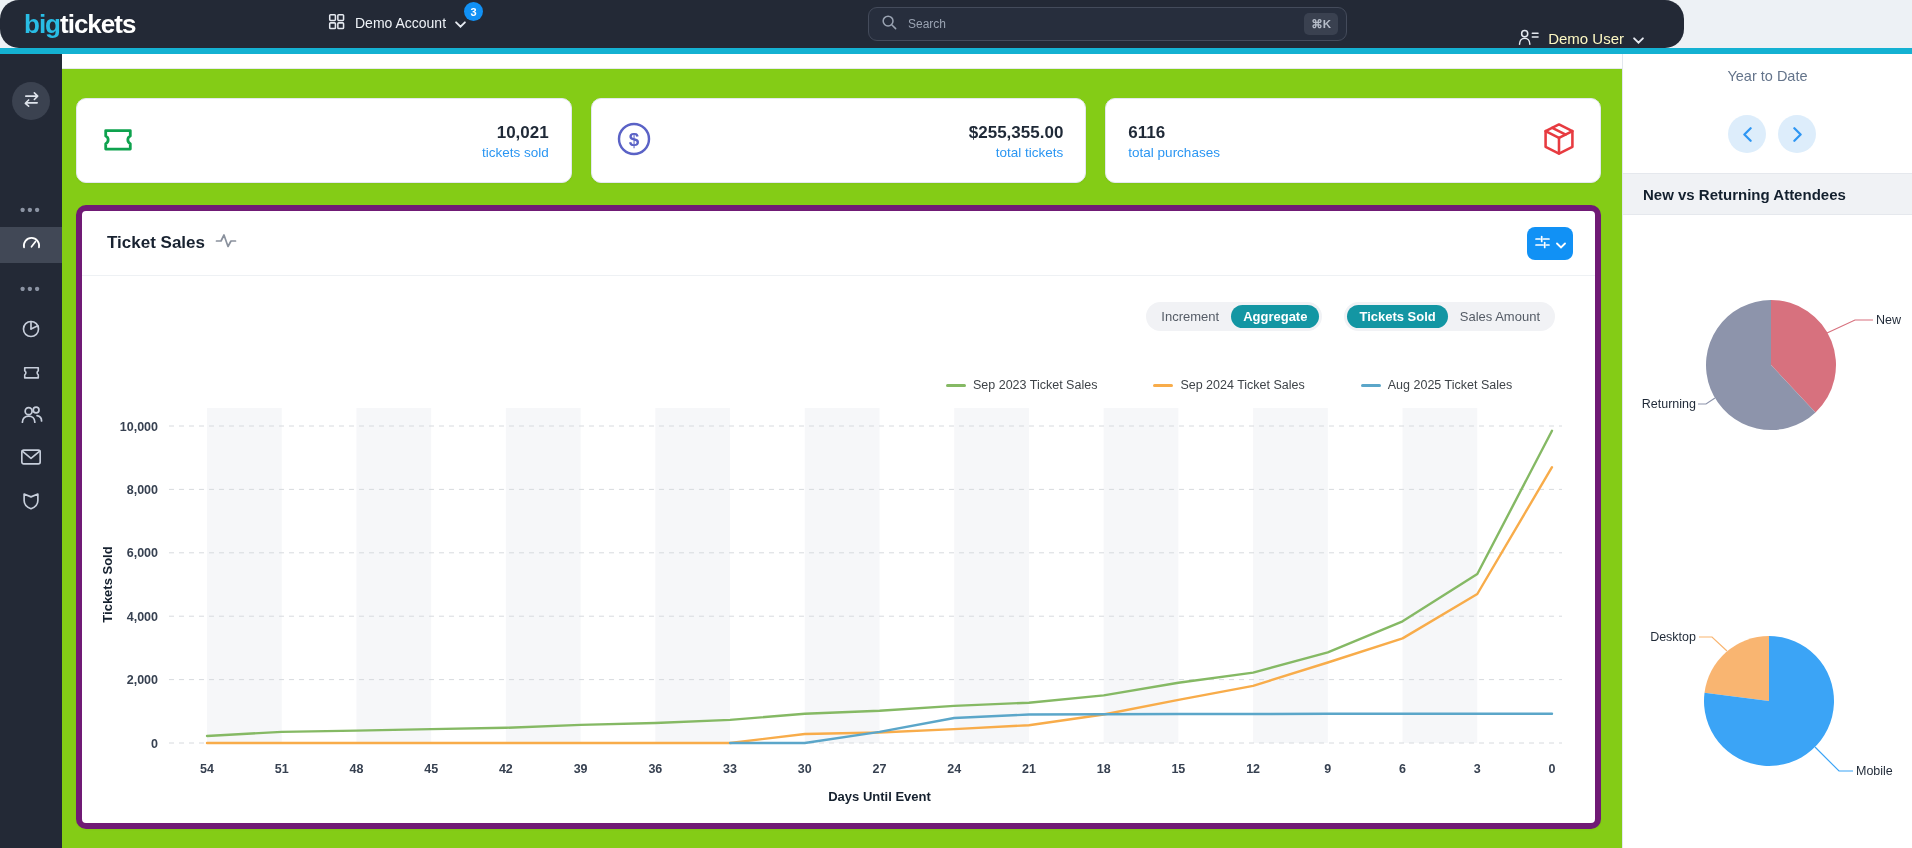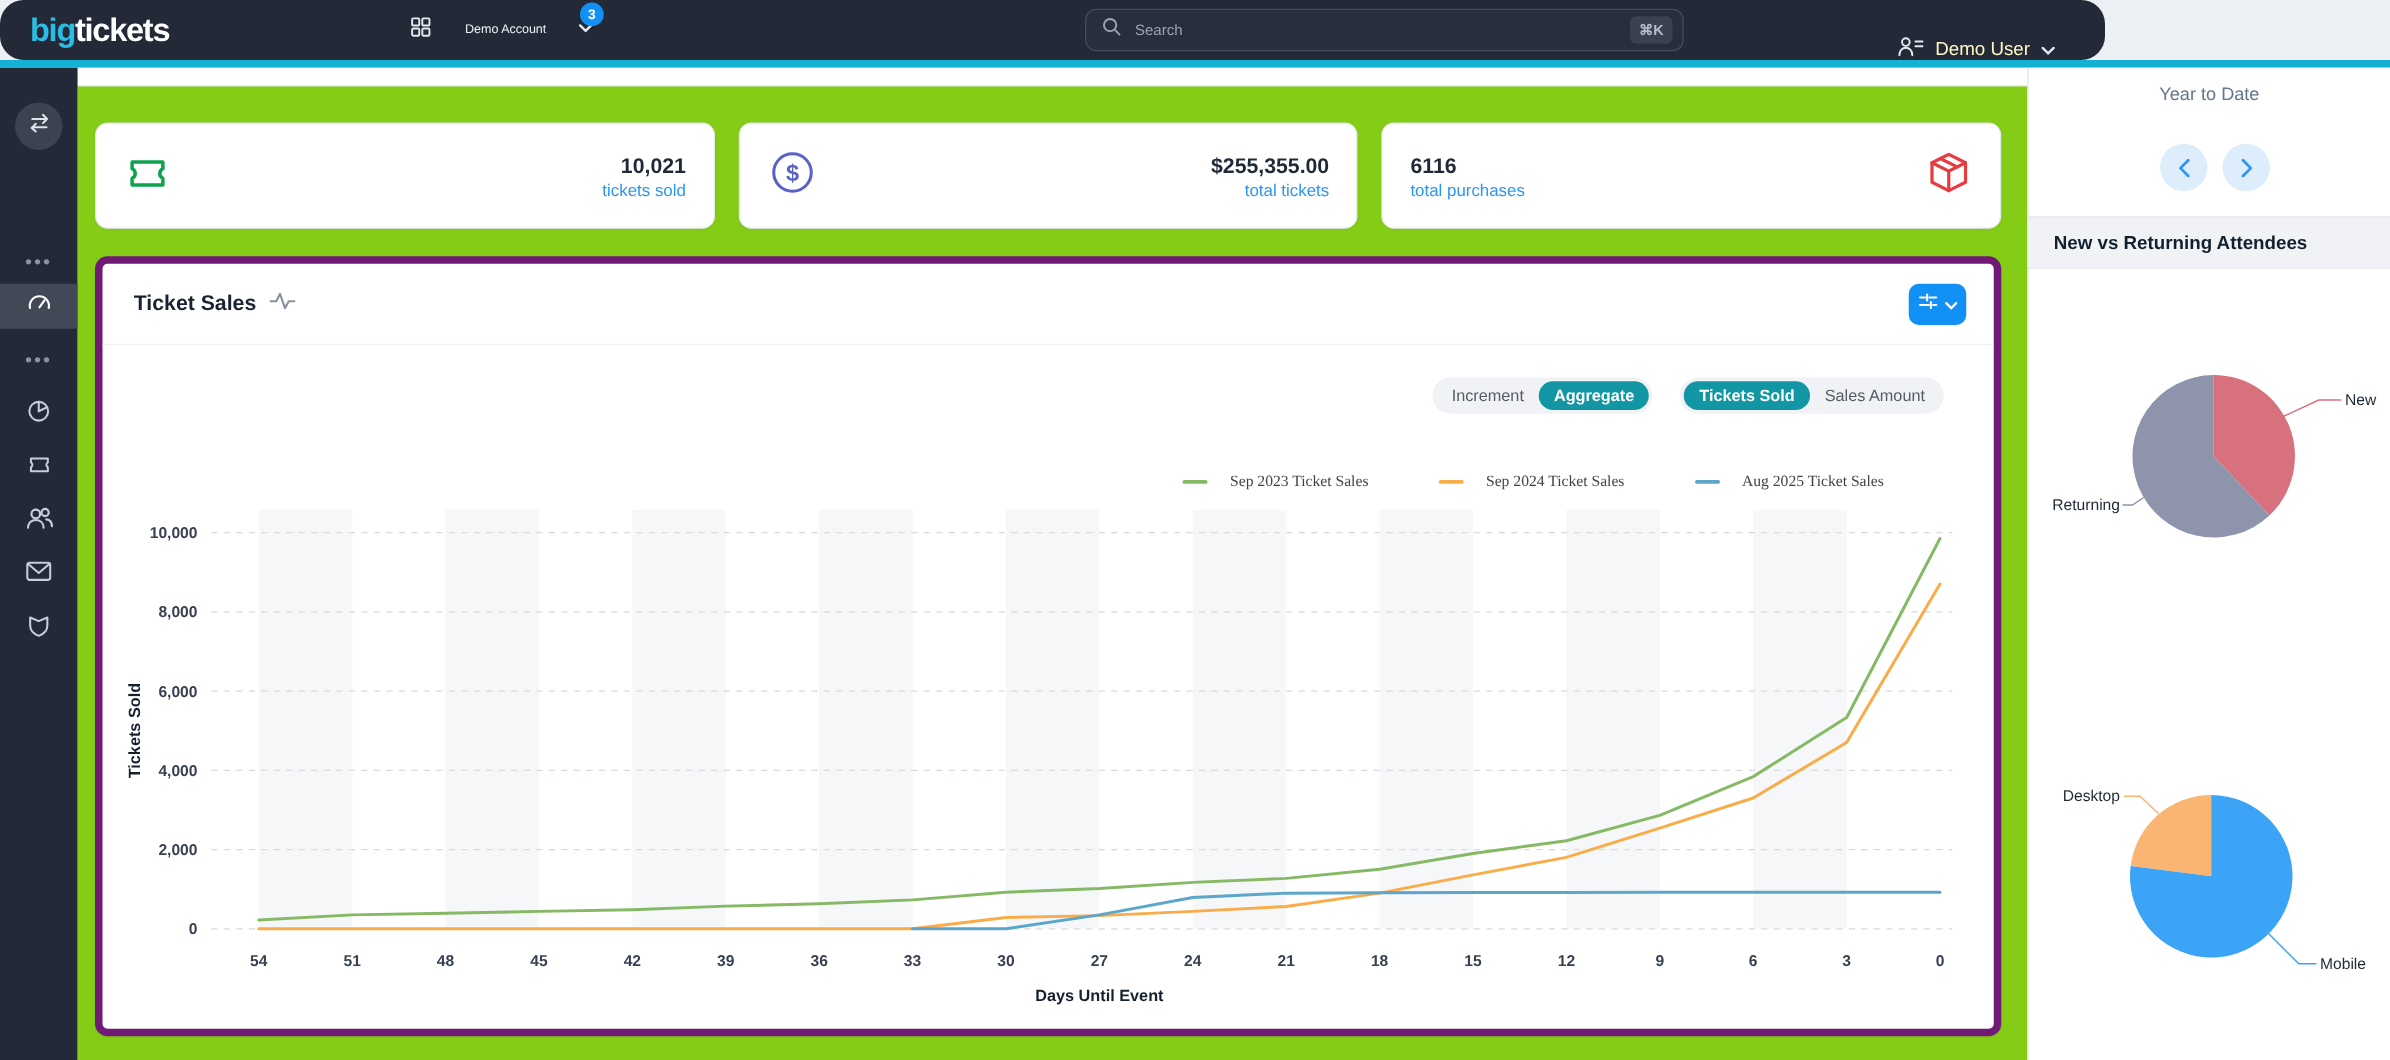--- a/index.html
+++ b/index.html
@@ -4,21 +4,21 @@
 <style>
   * { margin:0; padding:0; box-sizing:border-box; }
   html,body { width:1912px; height:848px; overflow:hidden; font-family:"Liberation Sans", sans-serif; background:#edf1f5; }
   :root { --accent-bar:#14b1d2; --primary:#1191f5; --toggle-active:#1396a3; --link:#2b96f2; }
 
   
   .topnav { position:absolute; left:0; top:0; width:1684px; height:48px; background:#232936; z-index:30;border-radius:19px; }
   .accentbar { position:absolute; left:0; top:48px; width:1912px; height:6px; background:var(--accent-bar); z-index:30; }
   .logo { position:absolute; left:24px; top:9px; font-size:26px; font-weight:800; letter-spacing:-1px; }
   .logo .b1 { color:#29bde5; } .logo .b2 { color:#ffffff; }
-  .nav-account { position:absolute; left:327px; top:12px; display:flex; align-items:center; gap:26px; color:#eef2f7; font-size:10px; cursor:pointer; }
+  .nav-account { position:absolute; left:327px; top:12px; display:flex; align-items:center; gap:9px; color:#eef2f7; font-size:14px; cursor:pointer; }
   .nav-badge { position:absolute; left:464px; top:2px; width:19px; height:19px; border-radius:50%; background:var(--primary); color:#fff; font-size:11px; font-weight:700; display:flex; align-items:center; justify-content:center; }
   .searchbox { position:absolute; left:868px; top:7px; width:479px; height:34px; background:#272e3d; border:1px solid #444b5b; border-radius:9px; display:flex; align-items:center; padding:0 8px 0 12px; }
   .searchbox input { flex:1; background:transparent; border:none; outline:none; color:#fef9c3; font-size:12px; margin-left:10px; font-family:"Liberation Sans",sans-serif; }
   .searchbox input::placeholder { color:#9aa3b2; }
   .kbd { background:#3a4150; color:#b6bdc9; border-radius:5px; font-size:11.5px; padding:4px 7px; font-weight:600; }
   .nav-user { position:absolute; right:40px; top:28px; display:flex; align-items:center; gap:9px; color:#fef9c3; font-size:15px; cursor:pointer; }
 
   
   .lsidebar { position:absolute; left:0; top:54px; width:62px; height:794px; background:#232936; z-index:20; }
   .ls-circle { position:absolute; left:12px; top:28px; width:38px; height:38px; border-radius:50%; background:#3b4250; display:flex; align-items:center; justify-content:center; cursor:pointer; }
@@ -39,21 +39,21 @@
   
   .panel { position:absolute; left:14px; top:151px; width:1525px; height:624px; background:#fff; border:6px solid #701a75; border-radius:10px; box-shadow:0 1px 2px rgba(16,24,40,.04); }
   .panel-title { position:absolute; left:25px; top:21px; display:flex; align-items:center; gap:10px; font-size:17px; font-weight:700; color:#182230; }
   .panel-divider { position:absolute; left:0; top:64px; width:100%; border-top:1px solid #eef1f4; }
   .settings-btn { position:absolute; right:22px; top:16px; width:46px; height:33px; background:var(--primary); border-radius:8px; display:flex; align-items:center; justify-content:center; gap:5px; cursor:pointer; }
   .toggles { position:absolute; right:40px; top:91px; display:flex; gap:22px; }
   .tgroup { background:#f1f2f5; border-radius:16px; padding:3px; display:flex; align-items:center; height:29px; }
   .tgroup .opt { font-size:13px; color:#555c66; padding:4px 12px; border-radius:13px; white-space:nowrap; cursor:pointer; }
   .tgroup .opt.active { background:var(--toggle-active); color:#fff; font-weight:600; }
   .legend { position:absolute; left:864px; top:167px; display:flex; gap:56px; align-items:center; }
-  .legend-item { display:flex; align-items:center; gap:18px; cursor:pointer;font-family:Liberation Serif, serif; }
+  .legend-item { display:flex; align-items:center; gap:7px; cursor:pointer; }
   .legend-swatch { width:20px; height:3px; border-radius:2px; }
   .legend-label { font-size:12.5px; color:#3f4449; }
   .chart-svg { position:absolute; left:0; top:0; }
 
   
   .rsidebar { position:absolute; left:1622px; top:54px; width:290px; height:794px; background:#ffffff; border-left:1px solid #e2e7ee; z-index:10; }
   .period-label { position:absolute; left:0; top:14px; width:100%; text-align:center; font-size:14.5px; color:#64748b; }
   .nav-circ { position:absolute; top:61px; width:38px; height:38px; border-radius:50%; background:#ddedfb; display:flex; align-items:center; justify-content:center; cursor:pointer; }
   .section-band { position:absolute; left:0; width:100%; height:42px; background:#f0f2f5; border-top:1px solid #e5e8ed; border-bottom:1px solid #e5e8ed; font-size:15px; font-weight:700; color:#13202e; line-height:41px; padding-left:20px; }
   .pie-svg { position:absolute; left:0; }

